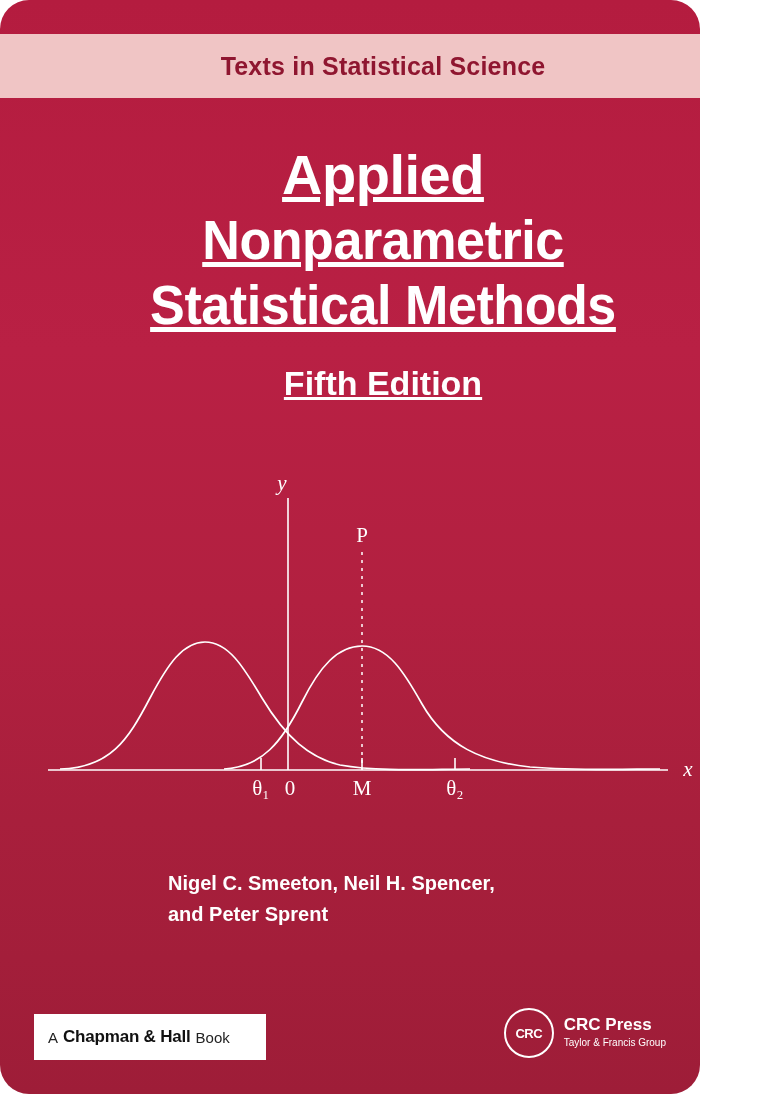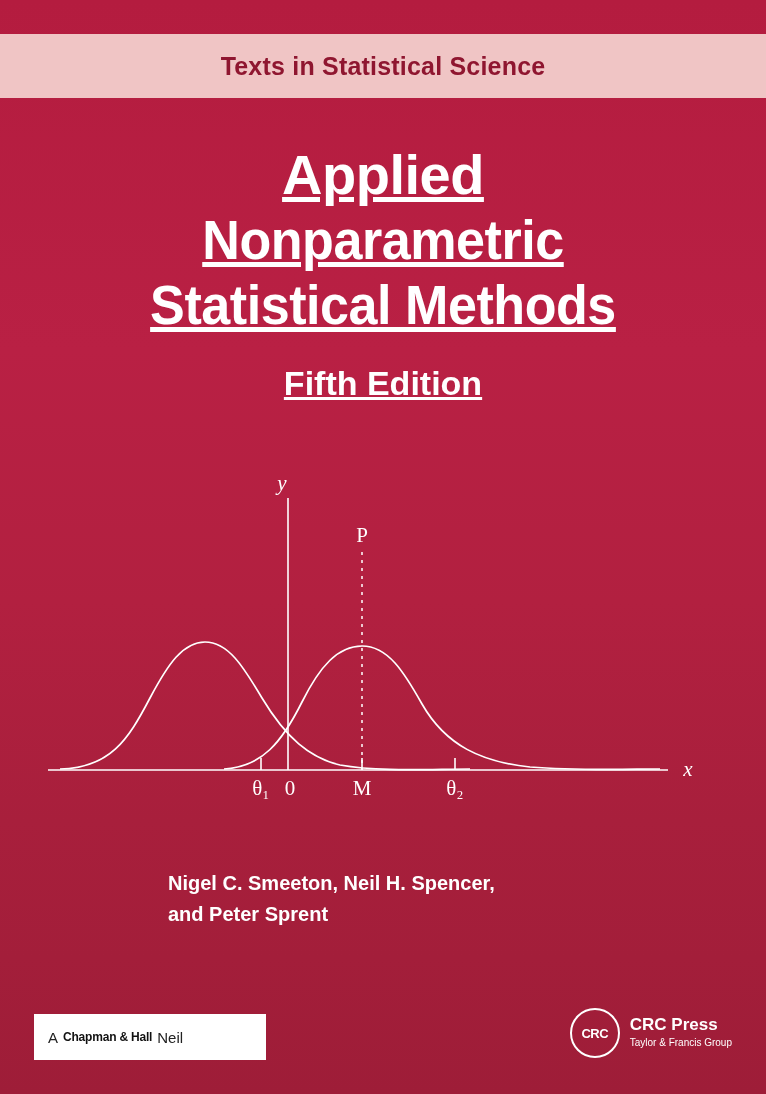--- a/index.html
+++ b/index.html
@@ -5,25 +5,26 @@
   html, body {
     margin: 0;
     padding: 0;
     background: #ffffff;
   }
   body {
     font-family: "Liberation Sans", sans-serif;
   }
   .cover {
     position: relative;
-    width: 766px;
+    width: 700px;
     height: 1094px;
     overflow: hidden;
     background: #b01c3e;
     background: linear-gradient(180deg, #b41c3f 0%, #b92044 32%, #b22040 55%, #a81f3c 75%, #9e1d38 100%);
+    border-radius: 29px;
   }
   
   .series-band {
     position: absolute;
     left: 0;
     top: 34px;
     width: 766px;
     height: 64px;
     background: #f0c5c5;
     display: flex;
@@ -98,21 +99,21 @@
     box-sizing: border-box;
   }
   .chapman-box .ch-a {
     color: #222;
     font-size: 15px;
     font-weight: normal;
     margin-right: 5px;
   }
   .chapman-box .ch-main {
     color: #111;
-    font-size: 12px;
+    font-size: 17px;
     font-weight: bold;
     letter-spacing: -0.2px;
   }
   .chapman-box .ch-book {
     color: #222;
     font-size: 15px;
     font-weight: normal;
     margin-left: 5px;
   }
   .crc-logo {
@@ -193,21 +194,21 @@
   </div>
 
   <div class="authors">
     <div>Nigel C. Smeeton, Neil H. Spencer,</div>
     <div>and Peter Sprent</div>
   </div>
 
   <div class="chapman-box">
     <span class="ch-a">A</span>
     <span class="ch-main">Chapman &amp; Hall</span>
-    <span class="ch-book">Neil</span>
+    <span class="ch-book">Book</span>
   </div>
 
   <div class="crc-logo">
     <div class="crc-mark">CRC</div>
     <div class="crc-text">
       <div class="crc-name">CRC Press</div>
       <div class="crc-sub">Taylor &amp; Francis Group</div>
     </div>
   </div>
 

